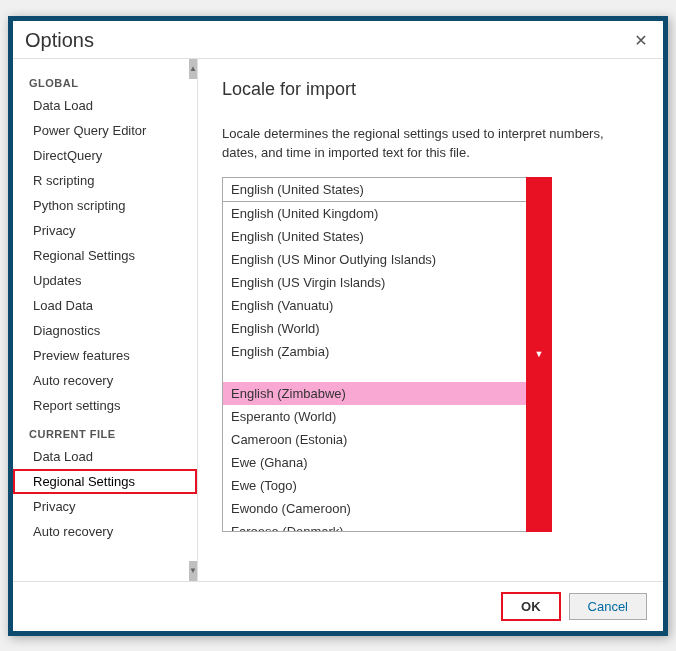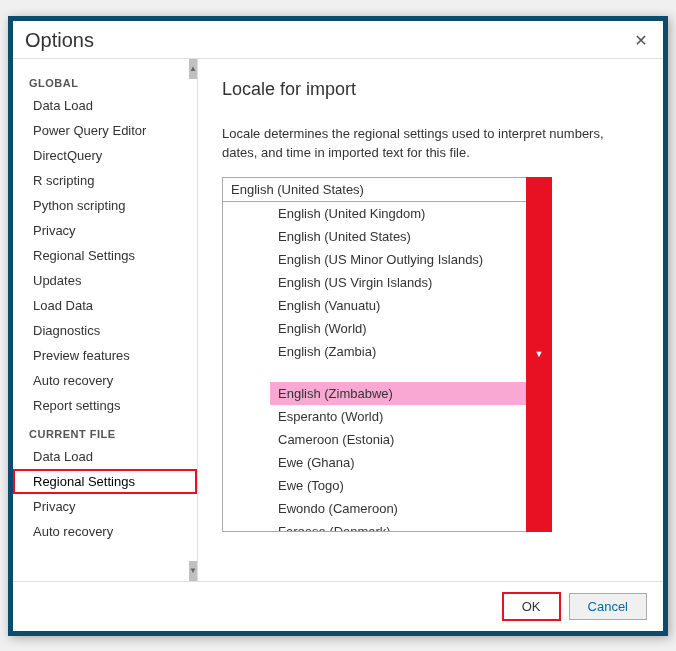--- a/index.html
+++ b/index.html
@@ -156,21 +156,20 @@
       font-size: 9px;
       color: #fff;
     }
     .dropdown-list {
       border: 1px solid #aaa;
       border-top: none;
       background: #fff;
       width: 330px;
       max-height: 330px;
       overflow-y: scroll;
-      padding-left: 47px;
     }
     .dropdown-list-item {
       padding: 4px 8px;
       cursor: pointer;
       font-size: 13px;
       color: #333;
     }
     .dropdown-list-item.highlighted {
       background: #f9a8d4;
       margin-top: 19px;
@@ -189,21 +188,21 @@
       font-size: 13px;
       cursor: pointer;
       border: 1px solid #aaa;
       background: #f0f0f0;
       color: #0369a1;
     }
     .btn-ok {
       background: #fff;
       border: 2px solid #e81123;
       color: #333;
-      font-weight: 400;
+      font-weight: 700;
     }
   </style>
 </head>
 <body>
 
 <div class="dialog">
   <div class="dialog-titlebar">
     <span class="dialog-title">Options</span>
     <div class="close-btn">✕</div>
   </div>

